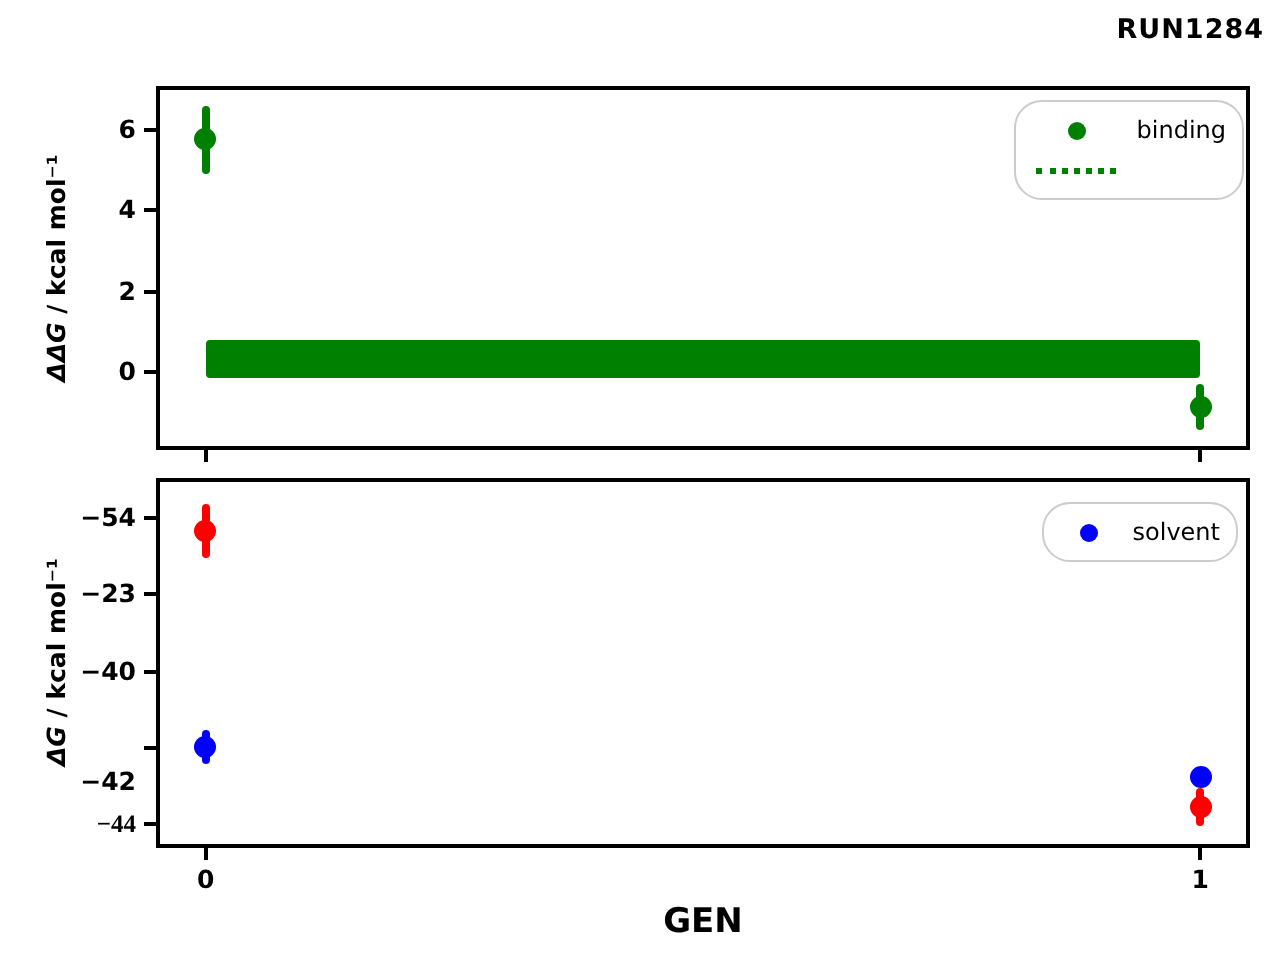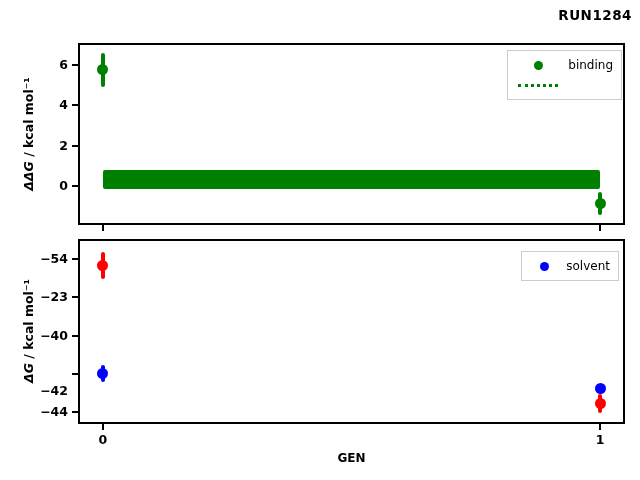--- a/index.html
+++ b/index.html
@@ -12,37 +12,37 @@
     top:7px;left:0;width:592px;text-align:right;
     font-size:13.5px;font-weight:bold;letter-spacing:0.5px;margin-left:40px;
   }
   .ylabel{
     white-space:nowrap;font-size:12.5px;font-weight:bold;
     transform:translate(-50%,-50%) rotate(-90deg);
   }
   .ylabel .math{font-style:italic;}
   .xlabel{
     left:80px;top:451px;width:543px;text-align:center;
-    font-size:12px;font-weight:bold;
+    font-size:17px;font-weight:bold;
   }
   .frame{border:2px solid #000;background:transparent;}
   .tickmark{background:#000;}
   .yticklabel{
     width:48px;height:16px;line-height:16px;text-align:right;
     font-size:12.5px;font-weight:bold;white-space:nowrap;
   }
   .xticklabel{
     width:24px;height:16px;line-height:16px;text-align:center;
     font-size:12.5px;font-weight:bold;
   }
   .marker{border-radius:50%;}
   .errbar{border-radius:2px;}
   .band{border-radius:2px;}
   .legend{
-    background:#ffffff;border:1px solid #cccccc;border-radius:0;
+    background:#ffffff;border:1px solid #cccccc;border-radius:14px;
     padding:4px 8px;display:flex;flex-direction:column;
   }
   .legend-row{display:flex;align-items:center;height:20px;}
   .legend-handle{display:flex;align-items:center;justify-content:center;flex:0 0 auto;}
   .legend-dot{width:9px;height:9px;border-radius:50%;}
   .legend-dotline{width:40px;height:0;border-top:3px dotted #008000;}
   .legend-label{margin-left:8px;font-size:12px;white-space:nowrap;}
 </style>
 </head>
 <body>
@@ -99,21 +99,21 @@
     <div class="abs frame" style="left: 78px; top: 239px; width: 543px; height: 181px;"></div>
     <div class="abs tickmark" style="left: 72px; top: 258.157px; width: 6px; height: 2px;"></div>
     <div class="abs yticklabel" style="left: 20px; top: 251.157px;">−54</div>
     <div class="abs tickmark" style="left: 72px; top: 296.383px; width: 6px; height: 2px;"></div>
     <div class="abs yticklabel" style="left: 20px; top: 289.383px;">−23</div>
     <div class="abs tickmark" style="left: 72px; top: 334.609px; width: 6px; height: 2px;"></div>
     <div class="abs yticklabel" style="left: 20px; top: 327.609px;">−40</div>
     <div class="abs tickmark" style="left: 72px; top: 372.835px; width: 6px; height: 2px;"></div>
     <div class="abs yticklabel" style="left: 20px; top: 383px;">−42</div>
     <div class="abs tickmark" style="left: 72px; top: 411.061px; width: 6px; height: 2px;"></div>
-    <div class="abs yticklabel" style="left: 20px; top: 404.061px;">−44</div>
+    <div class="abs yticklabel" style="left: 20px; top: 404.061px; font-family: Liberation Serif, serif;">−44</div>
     <div class="abs tickmark" style="left: 101.874px; top: 424px; width: 2px; height: 6px;"></div>
     <div class="abs xticklabel" style="left: 90.8736px; top: 432px;">0</div>
     <div class="abs tickmark" style="left: 599.126px; top: 424px; width: 2px; height: 6px;"></div>
     <div class="abs xticklabel" style="left: 588.126px; top: 432px;">1</div>
     <div class="abs legend" style="right: 21px; top: 251px; justify-content: center;">
       <div class="legend-row">
         <div class="legend-handle" style="width: 28px;">
           <div class="legend-dot" style="background: rgb(0, 0, 255);"></div>
         </div>
         <div class="legend-label">solvent</div>

